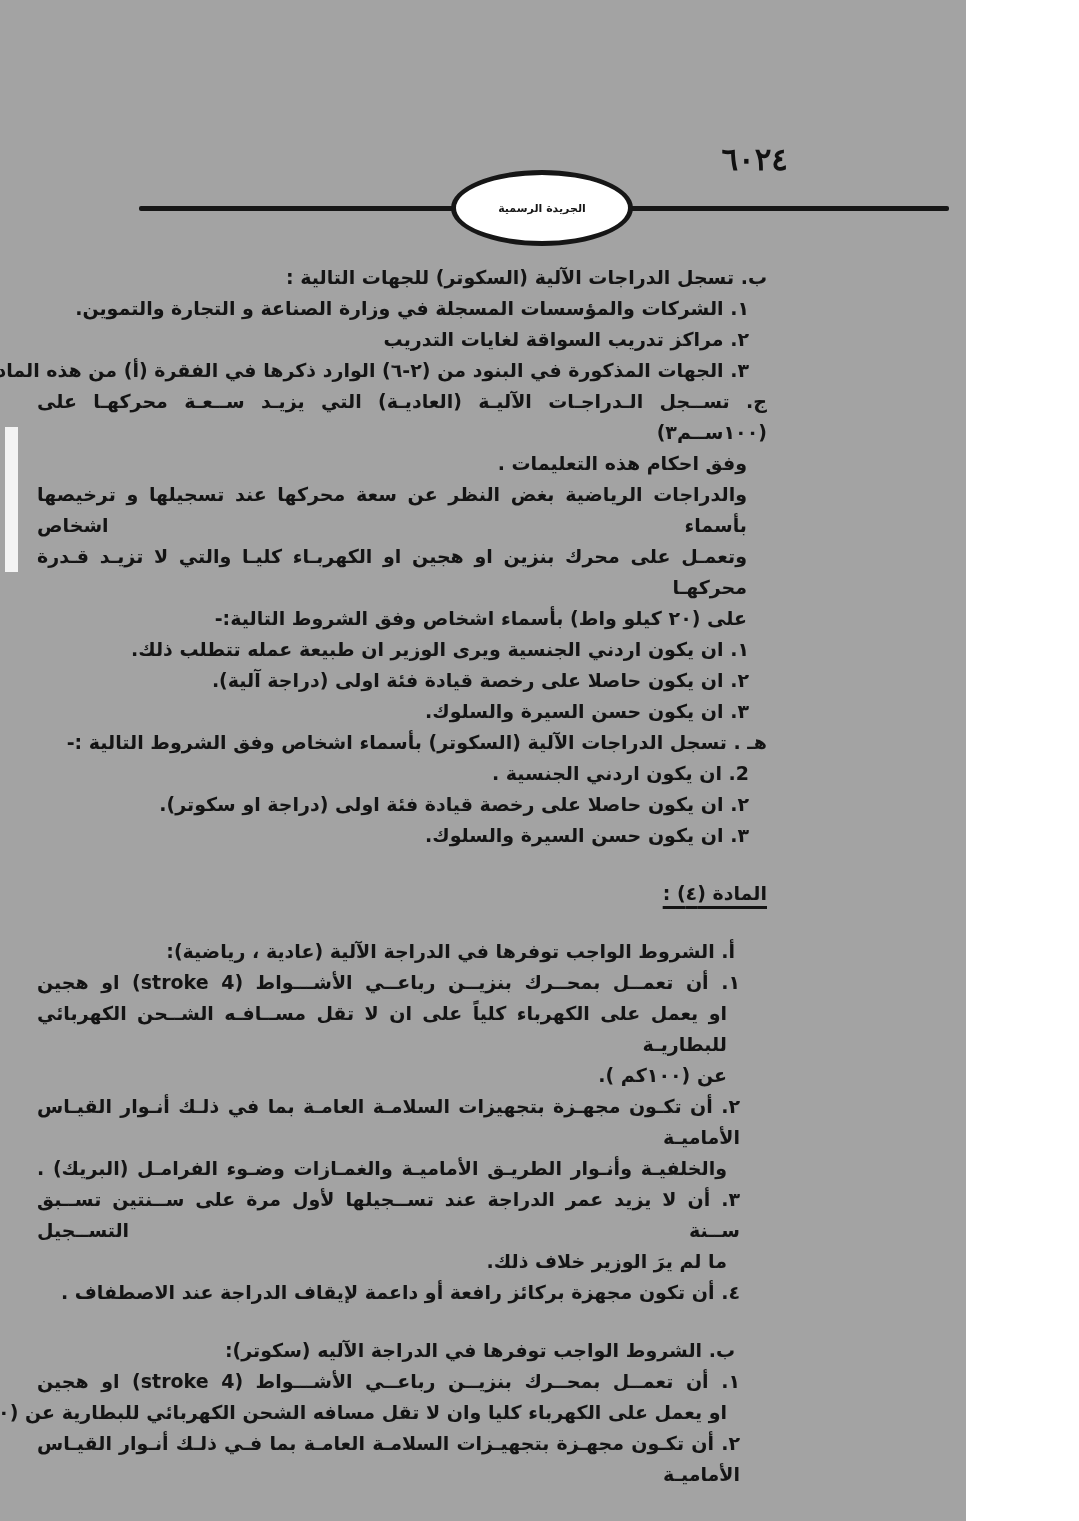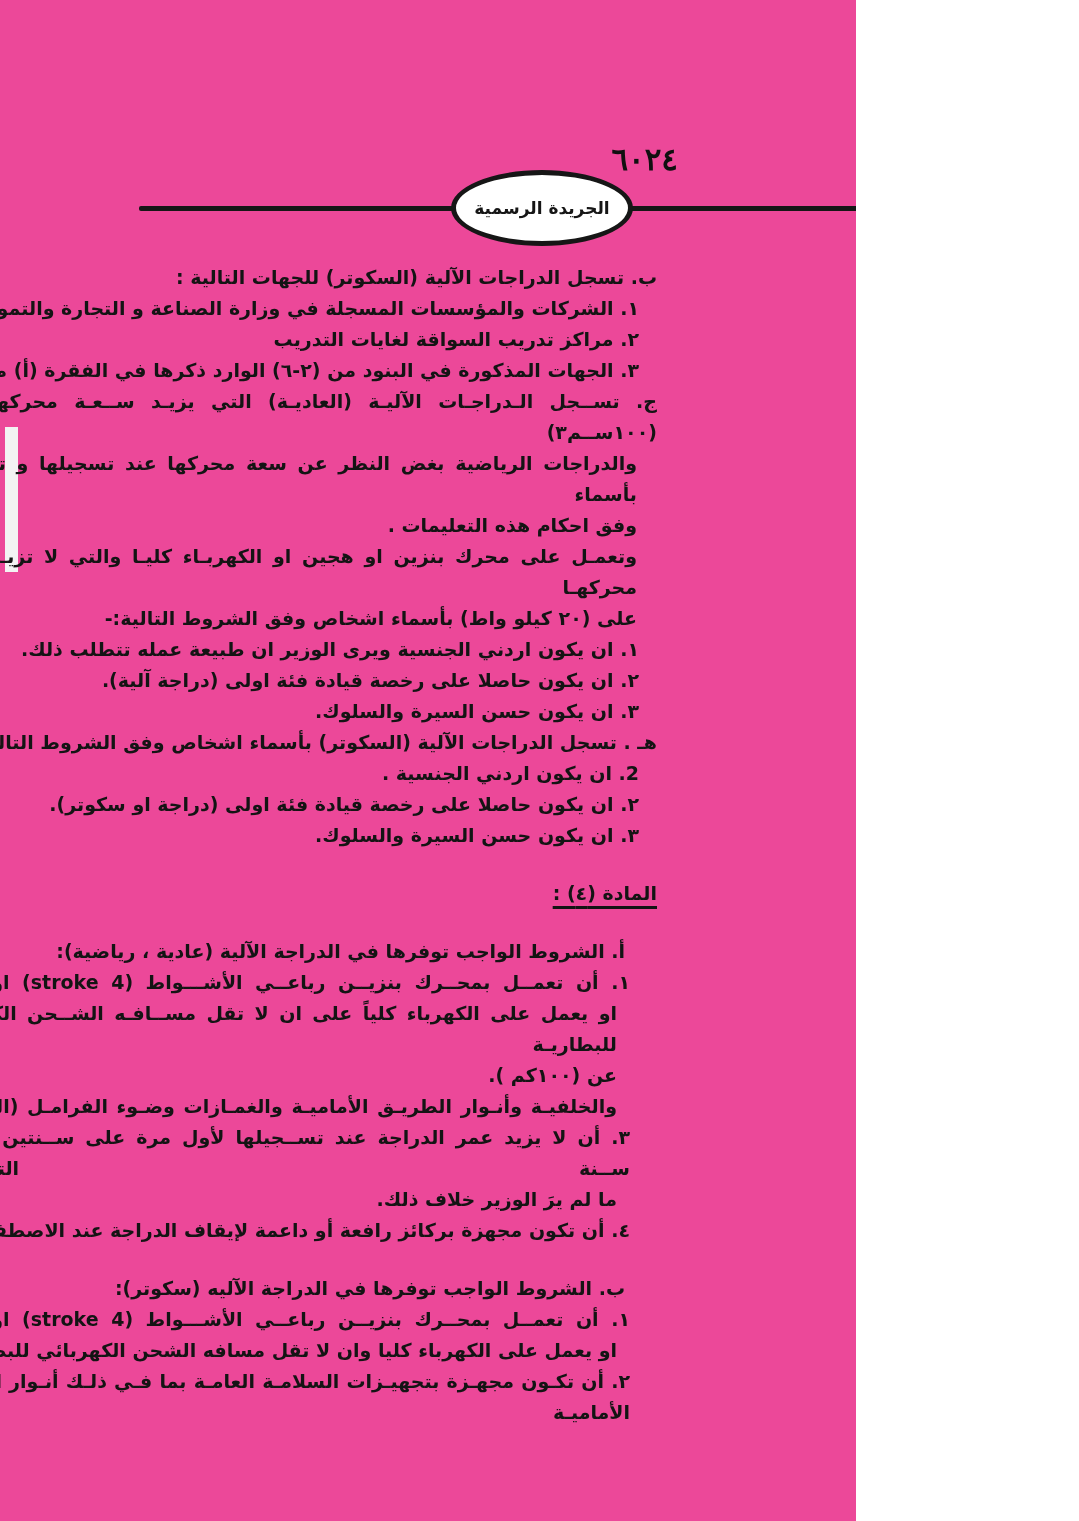--- a/index.html
+++ b/index.html
@@ -1,17 +1,17 @@
 <!DOCTYPE html>
 <html lang="ar"><head>
 <meta charset="utf-8">
 <style>
   html,body{margin:0;padding:0;background:#ffffff;}
   .page{
-    position:relative;width:856px;height:1521px;background:#ec4899;
+    position:relative;width:966px;height:1521px;background:#a3a3a3;
     font-family:"DejaVu Sans",sans-serif;overflow:hidden;color:#161616;
   }
   .scan-strip{
     position:absolute;left:5px;top:427px;width:13px;height:145px;
     background:#f3f3f3;
   }
   .page-number{
     position:absolute;top:141px;right:178px;
     font-family:"DejaVu Serif",serif;
     font-size:31px;font-weight:bold;letter-spacing:9px;
@@ -21,21 +21,21 @@
     position:absolute;left:139px;top:206px;width:810px;height:5px;
     background:#161616;border-radius:2px;
   }
   .gazette-badge{
     position:absolute;left:451px;top:170px;width:182px;height:76px;
     background:#ffffff;border:5px solid #161616;border-radius:50%;
     display:flex;align-items:center;justify-content:center;z-index:2;
     box-sizing:border-box;
   }
   .gazette-badge span{
-    font-size:17px;font-weight:bold;direction:rtl;white-space:nowrap;
+    font-size:11px;font-weight:bold;direction:rtl;white-space:nowrap;
   }
   .doc{
     position:absolute;top:262px;right:199px;width:730px;
     direction:rtl;text-align:right;
     font-size:19px;font-weight:bold;line-height:31px;color:#141414;
   }
   .ln{margin:0;white-space:nowrap;text-align:right;}
   .st-clause{margin-right:0;}
   .st-clausecont{margin-right:20px;}
   .st-sub{margin-right:18px;}
@@ -65,36 +65,37 @@
   <div class="gazette-badge">
     <span>الجريدة الرسمية</span>
   </div>
 
   <div class="doc">
       <p class="ln st-clause">ب. تسجل الدراجات الآلية (السكوتر) للجهات التالية :</p>
       <p class="ln st-sub">١. الشركات والمؤسسات المسجلة في وزارة الصناعة و التجارة والتموين.</p>
       <p class="ln st-sub">٢. مراكز تدريب السواقة لغايات التدريب</p>
       <p class="ln st-sub">٣. الجهات المذكورة في البنود من (٢-٦) الوارد ذكرها في الفقرة (أ) من هذه المادة.</p>
       <p class="ln st-clause stretch">ج. تســجل الـدراجـات الآليـة (العاديـة) التي يزيـد ســعـة محركهـا على (١٠٠ســم٣)</p>
+      <p class="ln st-clausecont">وفق احكام هذه التعليمات .</p>
       <p class="ln st-clausecont stretch">والدراجات الرياضية بغض النظر عن سعة محركها عند تسجيلها و ترخيصها بأسماء اشخاص</p>
-      <p class="ln st-clausecont">وفق احكام هذه التعليمات .</p>
       <p class="ln st-clausecont stretch">وتعمـل على محرك بنزين او هجين او الكهربـاء كليـا والتي لا تزيـد قـدرة محركهـا</p>
       <p class="ln st-clausecont">على (٢٠ كيلو واط) بأسماء اشخاص وفق الشروط التالية:-</p>
       <p class="ln st-sub">١. ان يكون اردني الجنسية ويرى الوزير ان طبيعة عمله تتطلب ذلك.</p>
       <p class="ln st-sub">٢. ان يكون حاصلا على رخصة قيادة فئة اولى (دراجة آلية).</p>
       <p class="ln st-sub">٣. ان يكون حسن السيرة والسلوك.</p>
       <p class="ln st-clause">هـ . تسجل الدراجات الآلية (السكوتر) بأسماء اشخاص وفق الشروط التالية :-</p>
       <p class="ln st-sub">2. ان يكون اردني الجنسية .</p>
       <p class="ln st-sub">٢. ان يكون حاصلا على رخصة قيادة فئة اولى (دراجة او سكوتر).</p>
       <p class="ln st-sub">٣. ان يكون حسن السيرة والسلوك.</p>
       <p class="ln st-article gp-lg">المادة (٤) :</p>
       <p class="ln st-section gp-lg">أ. الشروط الواجب توفرها في الدراجة الآلية (عادية ، رياضية):</p>
       <p class="ln st-item stretch">١. أن تعمــل بمحــرك بنزيــن رباعــي الأشـــواط (4 stroke) او هجين</p>
       <p class="ln st-itemcont stretch">او يعمل على الكهرباء كلياً على ان لا تقل مســافـه الشــحن الكهربائي للبطاريـة</p>
       <p class="ln st-itemcont">عن (١٠٠كم ).</p>
+      <p class="ln st-item stretch">٢. أن تكـون مجهـزة بتجهيزات السلامـة العامـة بما في ذلـك أنـوار القيـاس الأماميـة</p>
       <p class="ln st-itemcont stretch">والخلفيـة وأنـوار الطريـق الأماميـة والغمـازات وضـوء الفرامـل (البريك) .</p>
       <p class="ln st-item stretch">٣. أن لا يزيد عمر الدراجة عند تســجيلها لأول مرة على ســنتين تســبق ســنة التســجيل</p>
       <p class="ln st-itemcont">ما لم يرَ الوزير خلاف ذلك.</p>
       <p class="ln st-item">٤. أن تكون مجهزة بركائز رافعة أو داعمة لإيقاف الدراجة عند الاصطفاف .</p>
       <p class="ln st-section gp-lg">ب. الشروط الواجب توفرها في الدراجة الآليه (سكوتر):</p>
       <p class="ln st-item stretch">١. أن تعمــل بمحــرك بنزيــن رباعــي الأشـــواط (4 stroke) او هجين</p>
       <p class="ln st-itemcont">او يعمل على الكهرباء كليا وان لا تقل مسافه الشحن الكهربائي للبطارية عن (٥٠ كم ).</p>
       <p class="ln st-item stretch">٢. أن تكـون مجهـزة بتجهيـزات السلامـة العامـة بما فـي ذلـك أنـوار القيـاس الأماميـة</p>
     </div>
 

